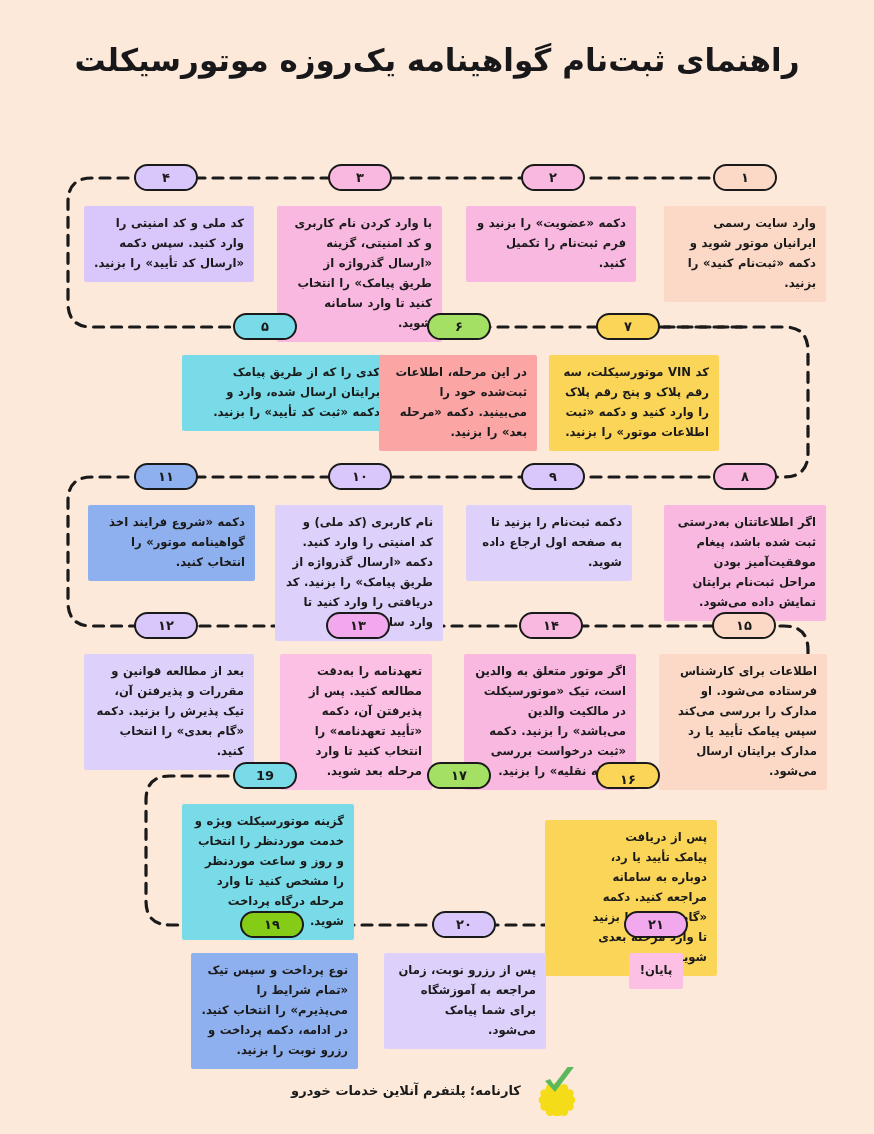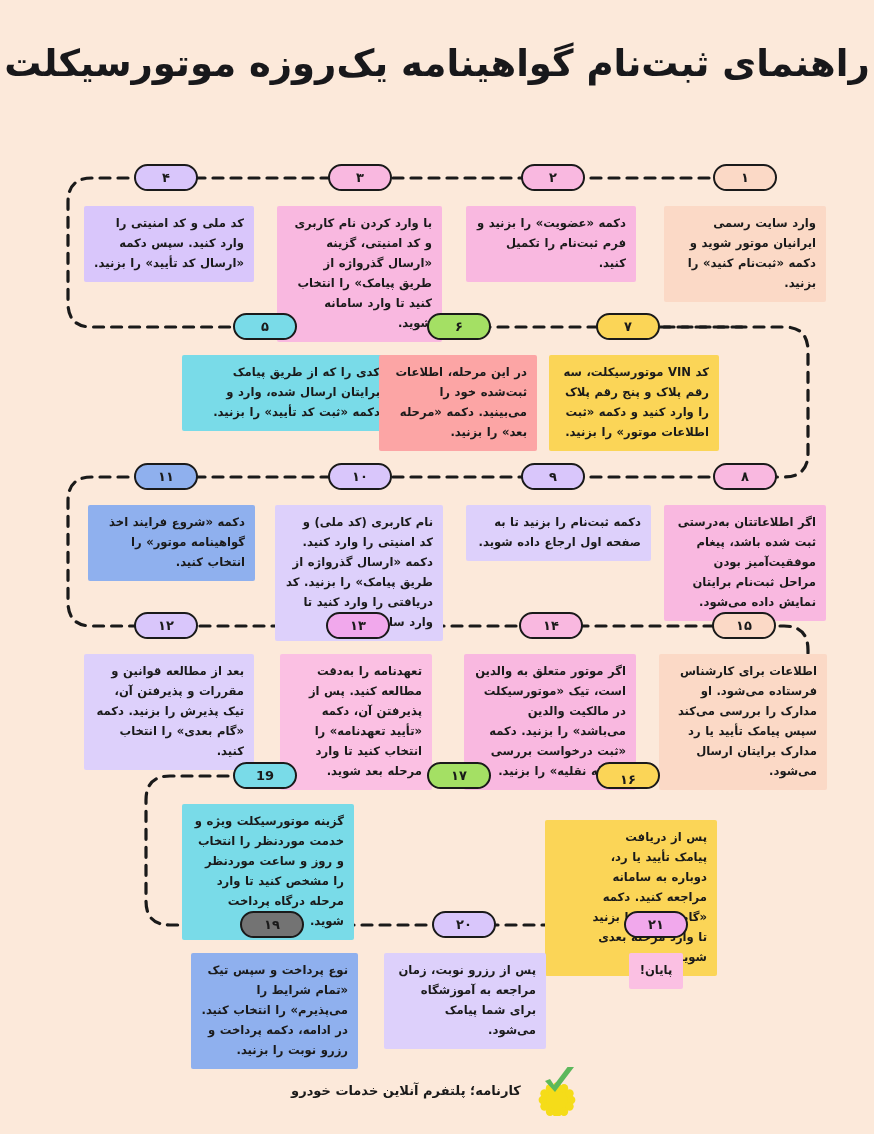--- a/index.html
+++ b/index.html
@@ -14,21 +14,21 @@
   #page{position:relative;width:874px;height:1134px;}
 
   
   #wires{position:absolute;inset:0;width:874px;height:1134px;z-index:1;pointer-events:none;}
 
   
   .title{
     position:absolute;
     top:42px;left:0;right:0;
     text-align:center;
-    font-size:37px;
+    font-size:31px;
     font-weight:bold;
     color:#18181b;
     direction:rtl;
     letter-spacing:0px;
     z-index:3;
   }
 
   
   .pill{
     position:absolute;
@@ -147,21 +147,21 @@
   <div class="bubble" style="left:549px;top:355px;width:170px;background:#fbd557;">کد VIN موتورسیکلت، سه رقم پلاک و پنج رقم پلاک را وارد کنید و دکمه «ثبت اطلاعات موتور» را بزنید.</div>
 
   <div class="pill" style="left:713px;top:463px;background:#f9b8e0;">
     <span>۸</span>
   </div>
   <div class="bubble" style="left:664px;top:505px;width:162px;background:#f9b8e0;">اگر اطلاعاتتان به‌درستی ثبت شده باشد، پیغام موفقیت‌آمیز بودن مراحل ثبت‌نام برایتان نمایش داده می‌شود.</div>
 
   <div class="pill" style="left:521px;top:463px;background:#d9c6fb;">
     <span>۹</span>
   </div>
-  <div class="bubble" style="left:466px;top:505px;width:185px;background:#ddd0fb;">دکمه ثبت‌نام را بزنید تا به صفحه اول ارجاع داده شوید.</div>
+  <div class="bubble" style="left:466px;top:505px;width:166px;background:#ddd0fb;">دکمه ثبت‌نام را بزنید تا به صفحه اول ارجاع داده شوید.</div>
 
   <div class="pill" style="left:328px;top:463px;background:#d9c6fb;">
     <span>۱۰</span>
   </div>
   <div class="bubble" style="left:275px;top:505px;width:168px;background:#ddd0fb;">نام کاربری (کد ملی) و کد امنیتی را وارد کنید. دکمه «ارسال گذرواژه از طریق پیامک» را بزنید. کد دریافتی را وارد کنید تا وارد سامانه شوید.</div>
 
   <div class="pill" style="left:134px;top:463px;background:#8fb0ee;">
     <span>۱۱</span>
   </div>
   <div class="bubble" style="left:88px;top:505px;width:167px;background:#8fb0ee;">دکمه «شروع فرایند اخذ گواهینامه موتور» را انتخاب کنید.</div>
@@ -193,21 +193,21 @@
 
   <div class="pill" style="left:427px;top:762px;background:#a4e064;">
     <span>۱۷</span>
   </div>
 
   <div class="pill" style="left:233px;top:762px;background:#79dbe8;">
     <span>19</span>
   </div>
   <div class="bubble" style="left:182px;top:804px;width:172px;background:#79dbe8;">گزینه موتورسیکلت ویژه و خدمت موردنظر را انتخاب و روز و ساعت موردنظر را مشخص کنید تا وارد مرحله درگاه پرداخت شوید.</div>
 
-  <div class="pill" style="left:240px;top:911px;background:#737373;text-align:right;">
+  <div class="pill" style="left:240px;top:911px;background:#84cc16;text-align:right;">
     <span>۱۹</span>
   </div>
   <div class="bubble" style="left:191px;top:953px;width:167px;background:#8fb0ee;">نوع پرداخت و سپس تیک «تمام شرایط را می‌پذیرم» را انتخاب کنید. در ادامه، دکمه پرداخت و رزرو نوبت را بزنید.</div>
 
   <div class="pill" style="left:432px;top:911px;background:#d9c6fb;">
     <span>۲۰</span>
   </div>
   <div class="bubble" style="left:384px;top:953px;width:162px;background:#ddd0fb;">پس از رزرو نوبت، زمان مراجعه به آموزشگاه برای شما پیامک می‌شود.</div>
 
   <div class="pill" style="left:624px;top:911px;background:#f1a8ec;">

